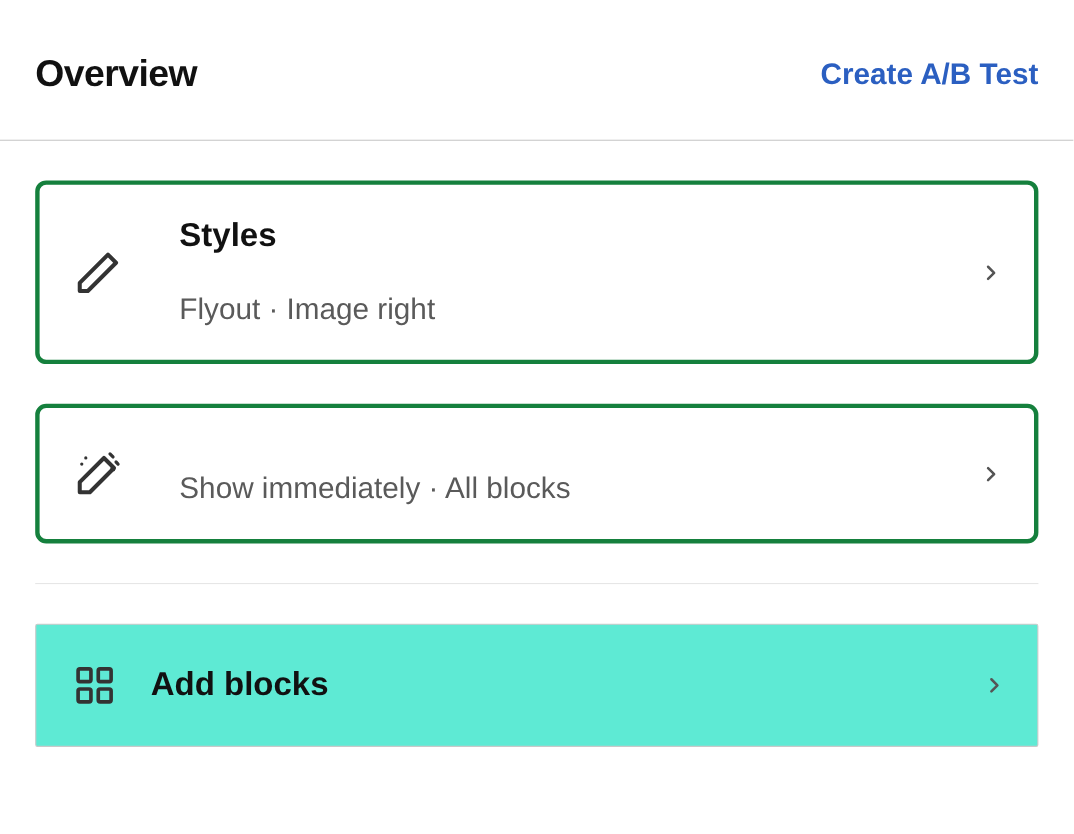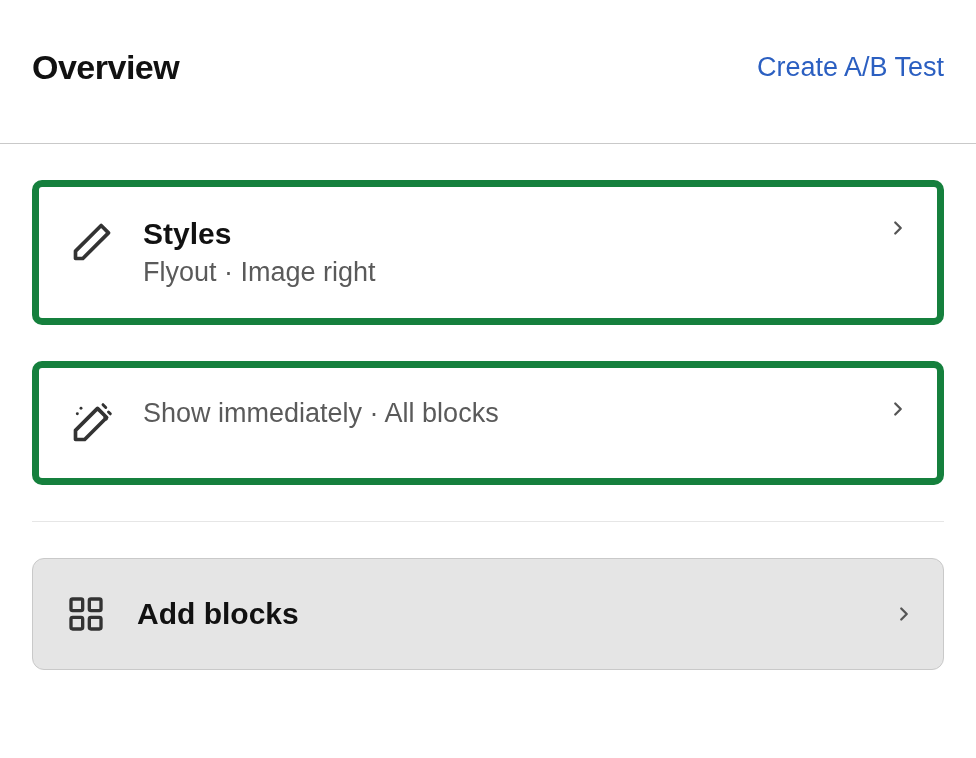--- a/index.html
+++ b/index.html
@@ -7,50 +7,51 @@
     width: 976px;
     height: 758px;
     font-family: -apple-system, BlinkMacSystemFont, "Segoe UI", Helvetica, Arial, sans-serif;
     background: #ffffff;
     color: #1a1a1a;
   }
   .header {
     display: flex;
     justify-content: space-between;
     align-items: center;
-    padding: 48px 32px 56px 32px;
+    padding: 48px 32px 40px 32px;
     border-bottom: 1px solid #c9c9c9;
   }
   .header h1 {
     font-size: 34px;
     font-weight: 700;
     color: #111;
     letter-spacing: -0.5px;
   }
   .header a.link {
     font-size: 27px;
-    font-weight: 400;
+    font-weight: 700;
     color: #2b5fc1;
     text-decoration: none;
     cursor: pointer;
   }
   .content {
     padding: 36px 32px 0 32px;
     display: flex;
     flex-direction: column;
     gap: 36px;
   }
   .card {
-    border: 7px solid #15803d;
+    border: 4px solid #15803d;
     border-radius: 10px;
     padding: 30px 28px;
     display: flex;
-    align-items: flex-start;
+    align-items: center;
     cursor: pointer;
     background: #fff;
+    gap: 23px;
   }
   .card-icon {
     width: 50px;
     height: 50px;
     flex: 0 0 50px;
     display: flex;
     align-items: center;
     justify-content: center;
     margin-right: 26px;
     color: #333;
@@ -63,44 +64,45 @@
   }
   .card-title {
     font-size: 30px;
     font-weight: 700;
     color: #111;
   }
   .card-sub {
     font-size: 27px;
     color: #5a5a5a;
     font-weight: 400;
+    margin-top: 28px;
   }
   .card-title.only {
     font-size: 30px;
     font-weight: 700;
   }
   .chevron {
     flex: 0 0 auto;
     display: flex;
     align-items: center;
     color: #555;
   }
   .divider {
     height: 1px;
     background: #e6e6e6;
     margin: 0 0 0 0;
   }
   .block-row {
     border: 1px solid #c9c9c9;
-    border-radius: 12px;
+    border-radius: 2px;
     padding: 30px 28px;
     display: flex;
     align-items: center;
     cursor: pointer;
-    background: #e5e5e5;
+    background: #5eead4;
   }
   svg { display: block; }
 </style>
 </head>
 <body>
 
 <div class="header">
   <h1>Overview</h1>
   <a class="link">Create A/B Test</a>
 </div>

